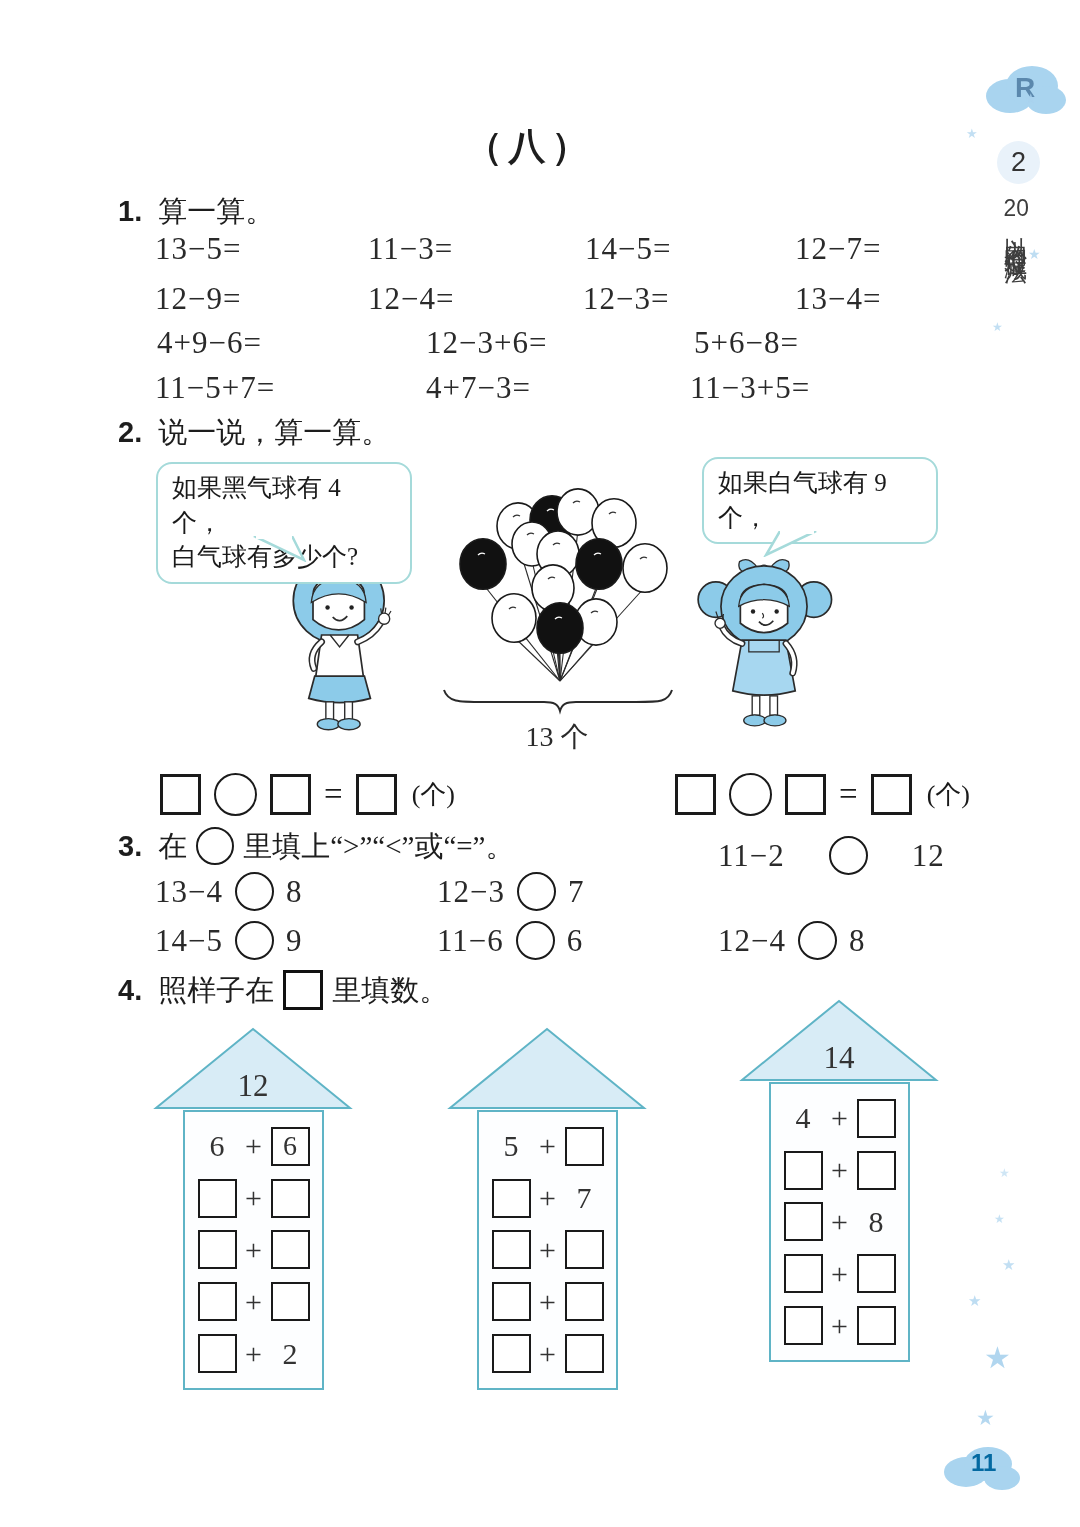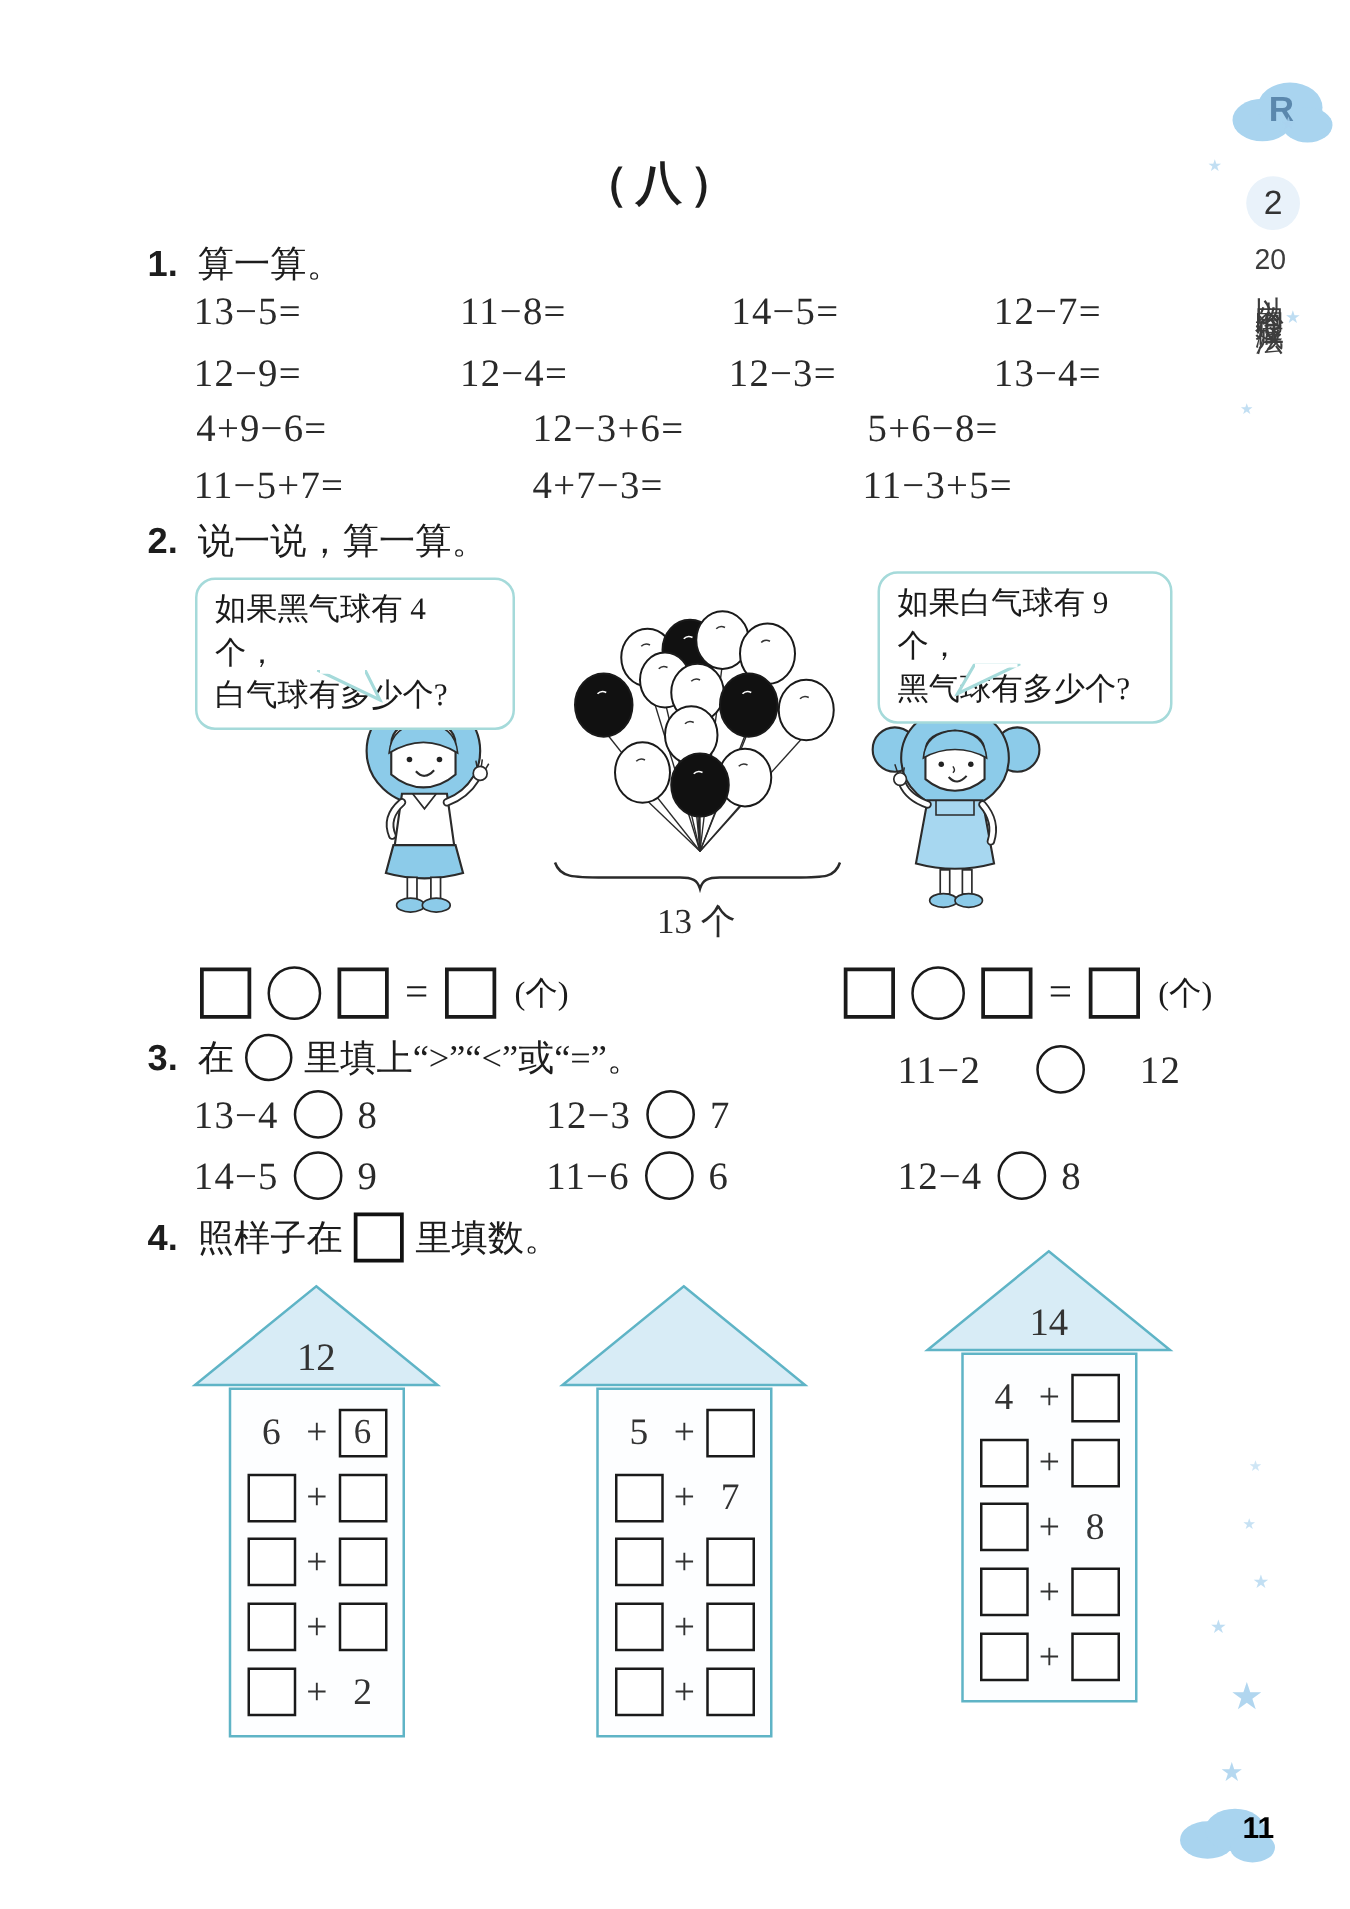--- a/index.html
+++ b/index.html
@@ -50,39 +50,39 @@
 
   
   .star { position:absolute; color:#a9d2ee; font-family:"DejaVu Sans",sans-serif; z-index:1; }
   .unit-badge { position:absolute; left:997px; top:141px; width:43px; height:43px; border-radius:50%;
     background:#e9f2fa; display:flex; align-items:center; justify-content:center;
     font-family:"Liberation Sans","DejaVu Sans",sans-serif; font-size:27px; color:#333; }
   .unit-title { position:absolute; left:1001px; top:196px; writing-mode:vertical-rl; text-orientation:upright;
     font-size:23px; letter-spacing:4px; color:#3d3d3d; font-family:"Liberation Sans","DejaVu Sans",sans-serif; }
   .unit-title .combine { text-combine-upright:all; }
   .cloud-label { position:absolute; font-family:"Liberation Sans","DejaVu Sans",sans-serif; font-weight:bold; }
-  .page-number { left:971px; top:1449px; font-size:24px; color:#000000; z-index:6; position:absolute;
-    font-family:"Liberation Sans","DejaVu Sans",sans-serif; font-weight:bold;margin-left:23px; }
+  .page-number { left:971px; top:1449px; font-size:24px; color:#0369a1; z-index:6; position:absolute;
+    font-family:"Liberation Sans","DejaVu Sans",sans-serif; font-weight:bold; }
   .watermark { position:absolute; left:800px; top:1471px; font-size:29px; font-weight:bold; color:#4d4d4d;
     font-family:"Liberation Sans","DejaVu Sans",sans-serif; letter-spacing:1px; z-index:5; }
   .balloon-label { position:absolute; left:432px; top:718px; width:250px; text-align:center;
     font-size:28px; color:#2a2a2a; }
 </style>
 </head>
 <body>
 
 <div class="page">
 
   <div class="page-title">（八）</div>
 
   <div class="sec-header" style="top:192px;">
     <span class="sec-num">1.</span><span>算一算。</span>
   </div>
   <span class="s1cell" style="left:155px;top:231px;">13−5=</span>
-  <span class="s1cell" style="left:368px;top:231px;">11−8=</span>
+  <span class="s1cell" style="left:368px;top:231px;">11−3=</span>
   <span class="s1cell" style="left:585px;top:231px;">14−5=</span>
   <span class="s1cell" style="left:795px;top:231px;">12−7=</span>
   <span class="s1cell" style="left:155px;top:281px;">12−9=</span>
   <span class="s1cell" style="left:368px;top:281px;">12−4=</span>
   <span class="s1cell" style="left:583px;top:281px;">12−3=</span>
   <span class="s1cell" style="left:795px;top:281px;">13−4=</span>
   <span class="s1cell" style="left:157px;top:325px;">4+9−6=</span>
   <span class="s1cell" style="left:426px;top:325px;">12−3+6=</span>
   <span class="s1cell" style="left:694px;top:325px;">5+6−8=</span>
   <span class="s1cell" style="left:155px;top:370px;">11−5+7=</span>
@@ -97,21 +97,20 @@
     <div>如果黑气球有 4 个，</div>
     <div>白气球有多少个?</div>
   </div>
   <svg class="tail" style="left:252px;top:536px;" width="56" height="26">
     <polygon points="2,0 40,0 52,24" fill="#ffffff" stroke="#a5dada" stroke-width="2.5"></polygon>
     <rect x="4" y="0" width="36" height="3" fill="#ffffff"></rect>
   </svg>
 
   <div class="bubble" style="left:702px;top:457px;width:236px;">
     <div>如果白气球有 9 个，</div>
-    <div>黑气球有多少个?</div>
   </div>
   <svg class="tail" style="left:762px;top:531px;" width="56" height="26">
     <polygon points="54,0 18,0 4,24" fill="#ffffff" stroke="#a5dada" stroke-width="2.5"></polygon>
     <rect x="18" y="0" width="34" height="3" fill="#ffffff"></rect>
   </svg>
 
   <svg style="position:absolute;left:265px;top:540px;" width="150" height="202" viewBox="0 0 175 218">
     <ellipse cx="86" cy="62" rx="53" ry="50" fill="#8ccbe9" stroke="#2b2b2b" stroke-width="2"></ellipse>
     <path d="M56,56 Q56,36 86,34 Q116,36 116,56 L116,84 Q102,96 86,96 Q70,96 56,84 Z" fill="#ffffff" stroke="#2b2b2b" stroke-width="2"></path>
     <path d="M54,64 Q56,38 86,36 Q116,38 118,64 Q102,54 86,54 Q70,54 54,64 Z" fill="#8ccbe9" stroke="#2b2b2b" stroke-width="1.5"></path>

